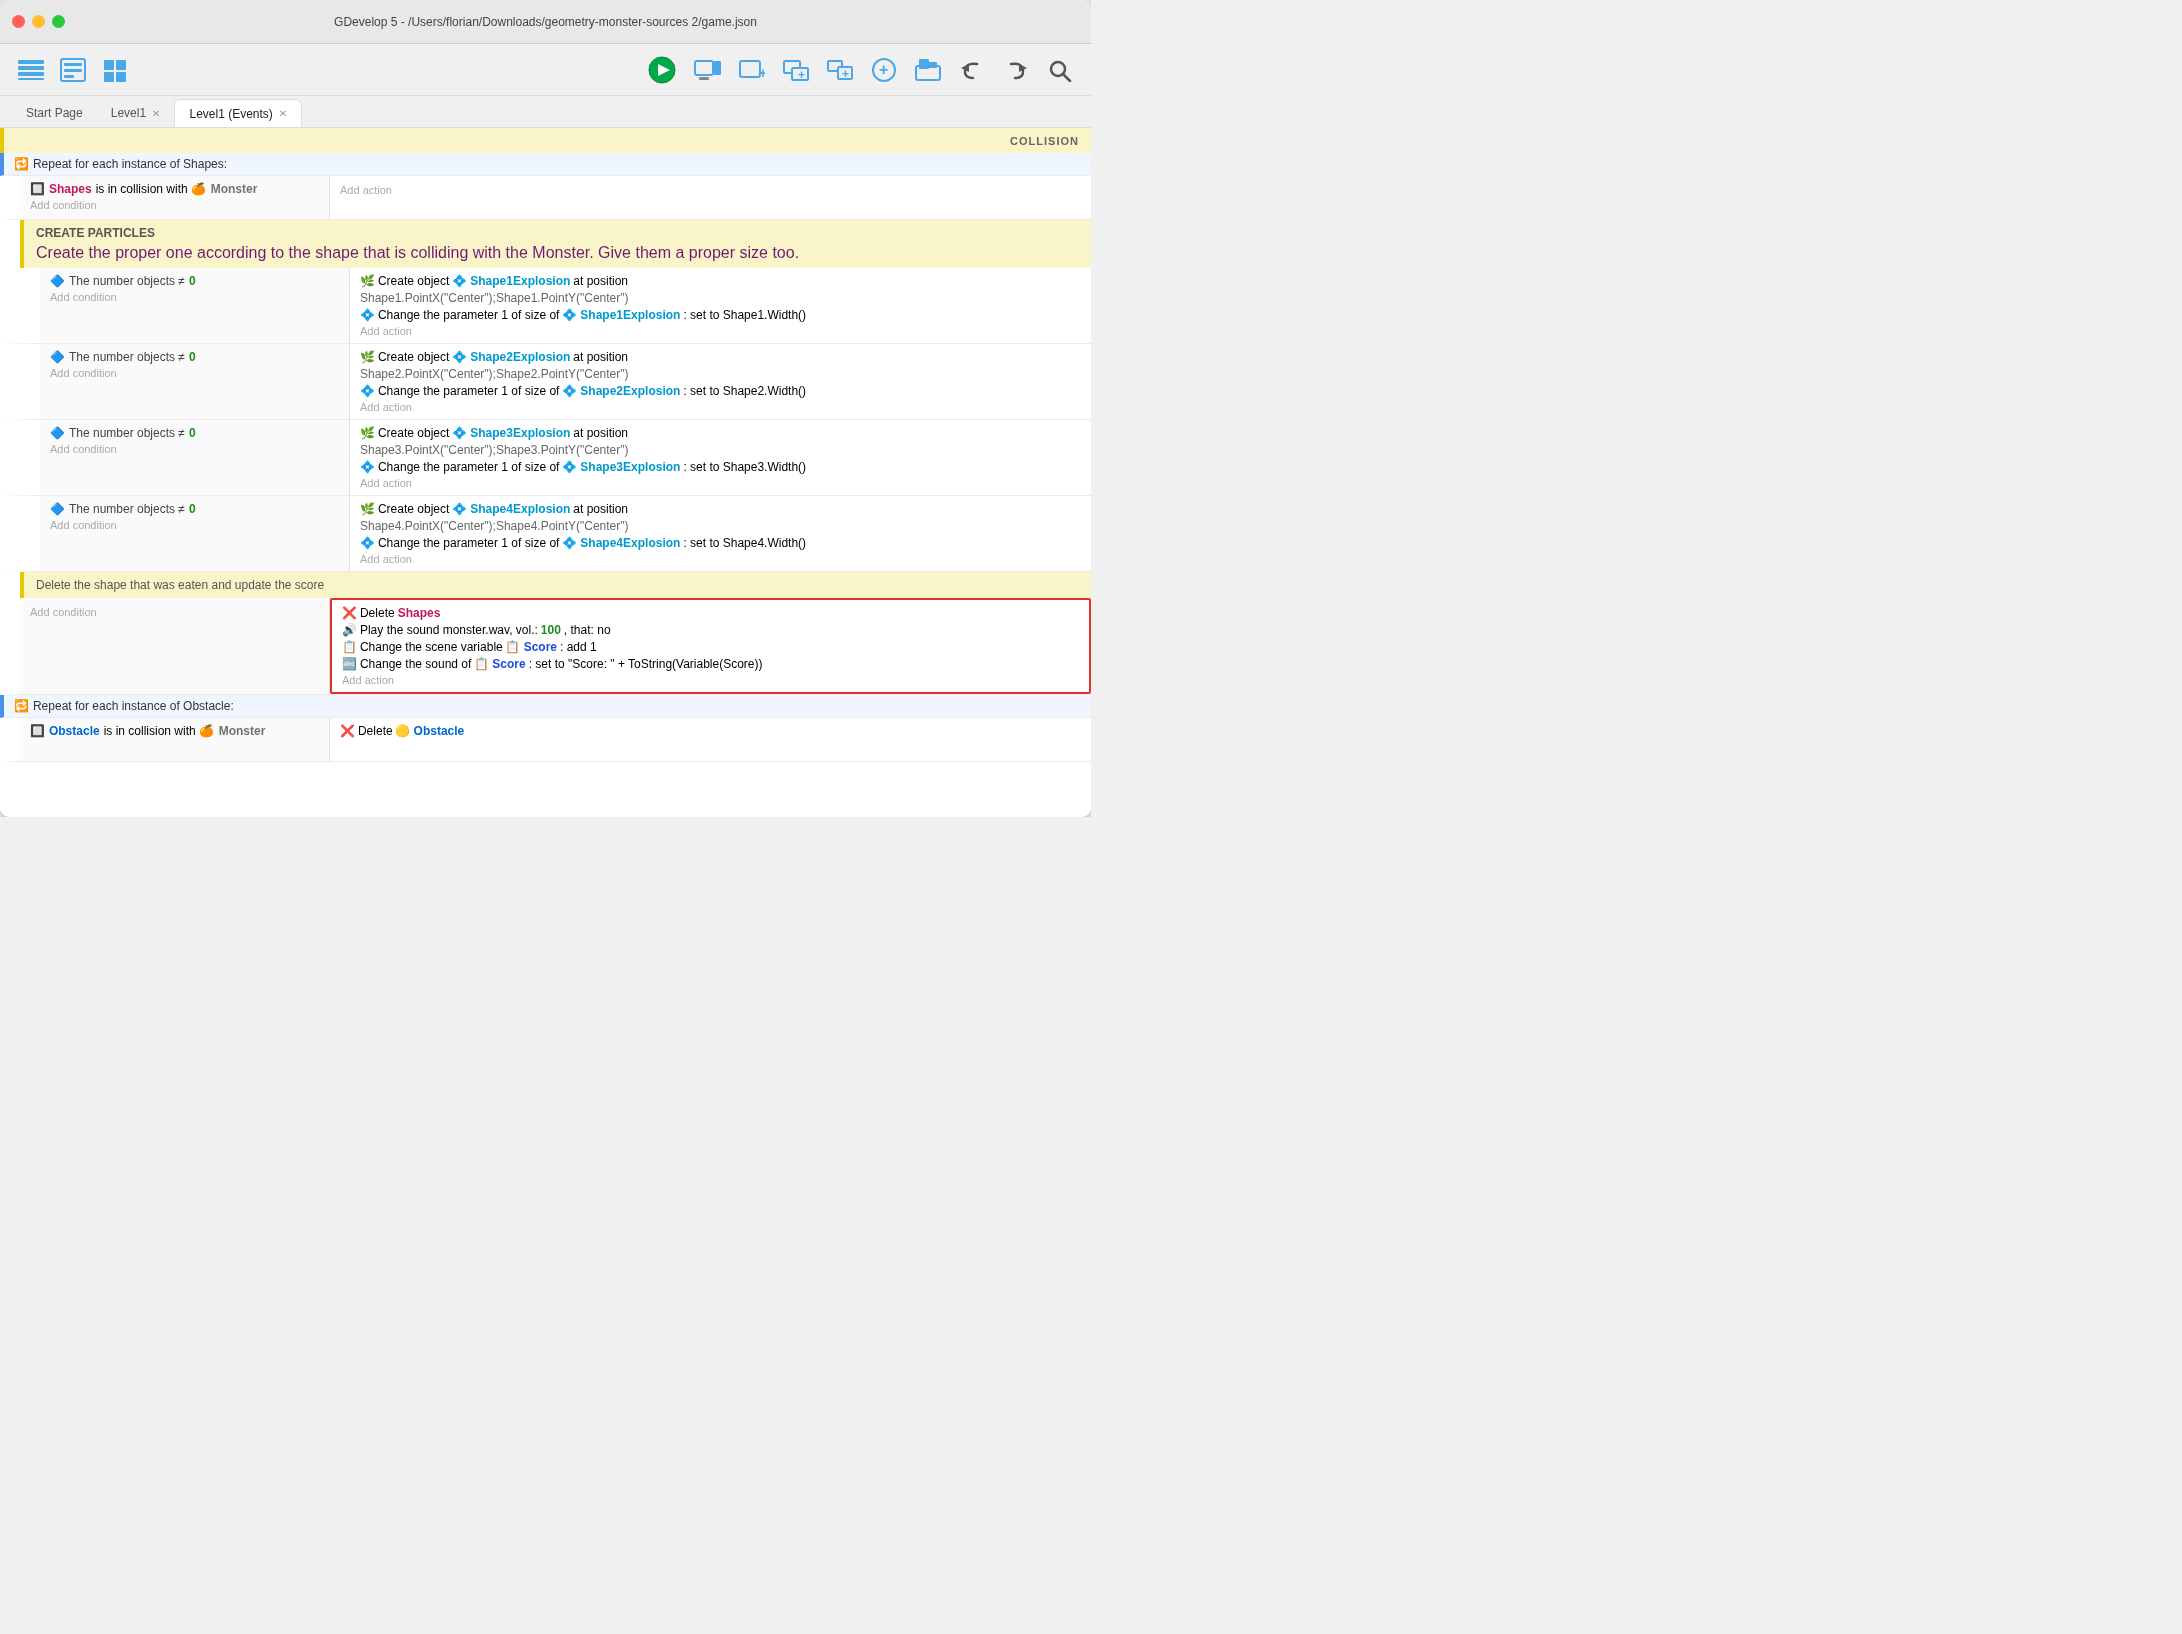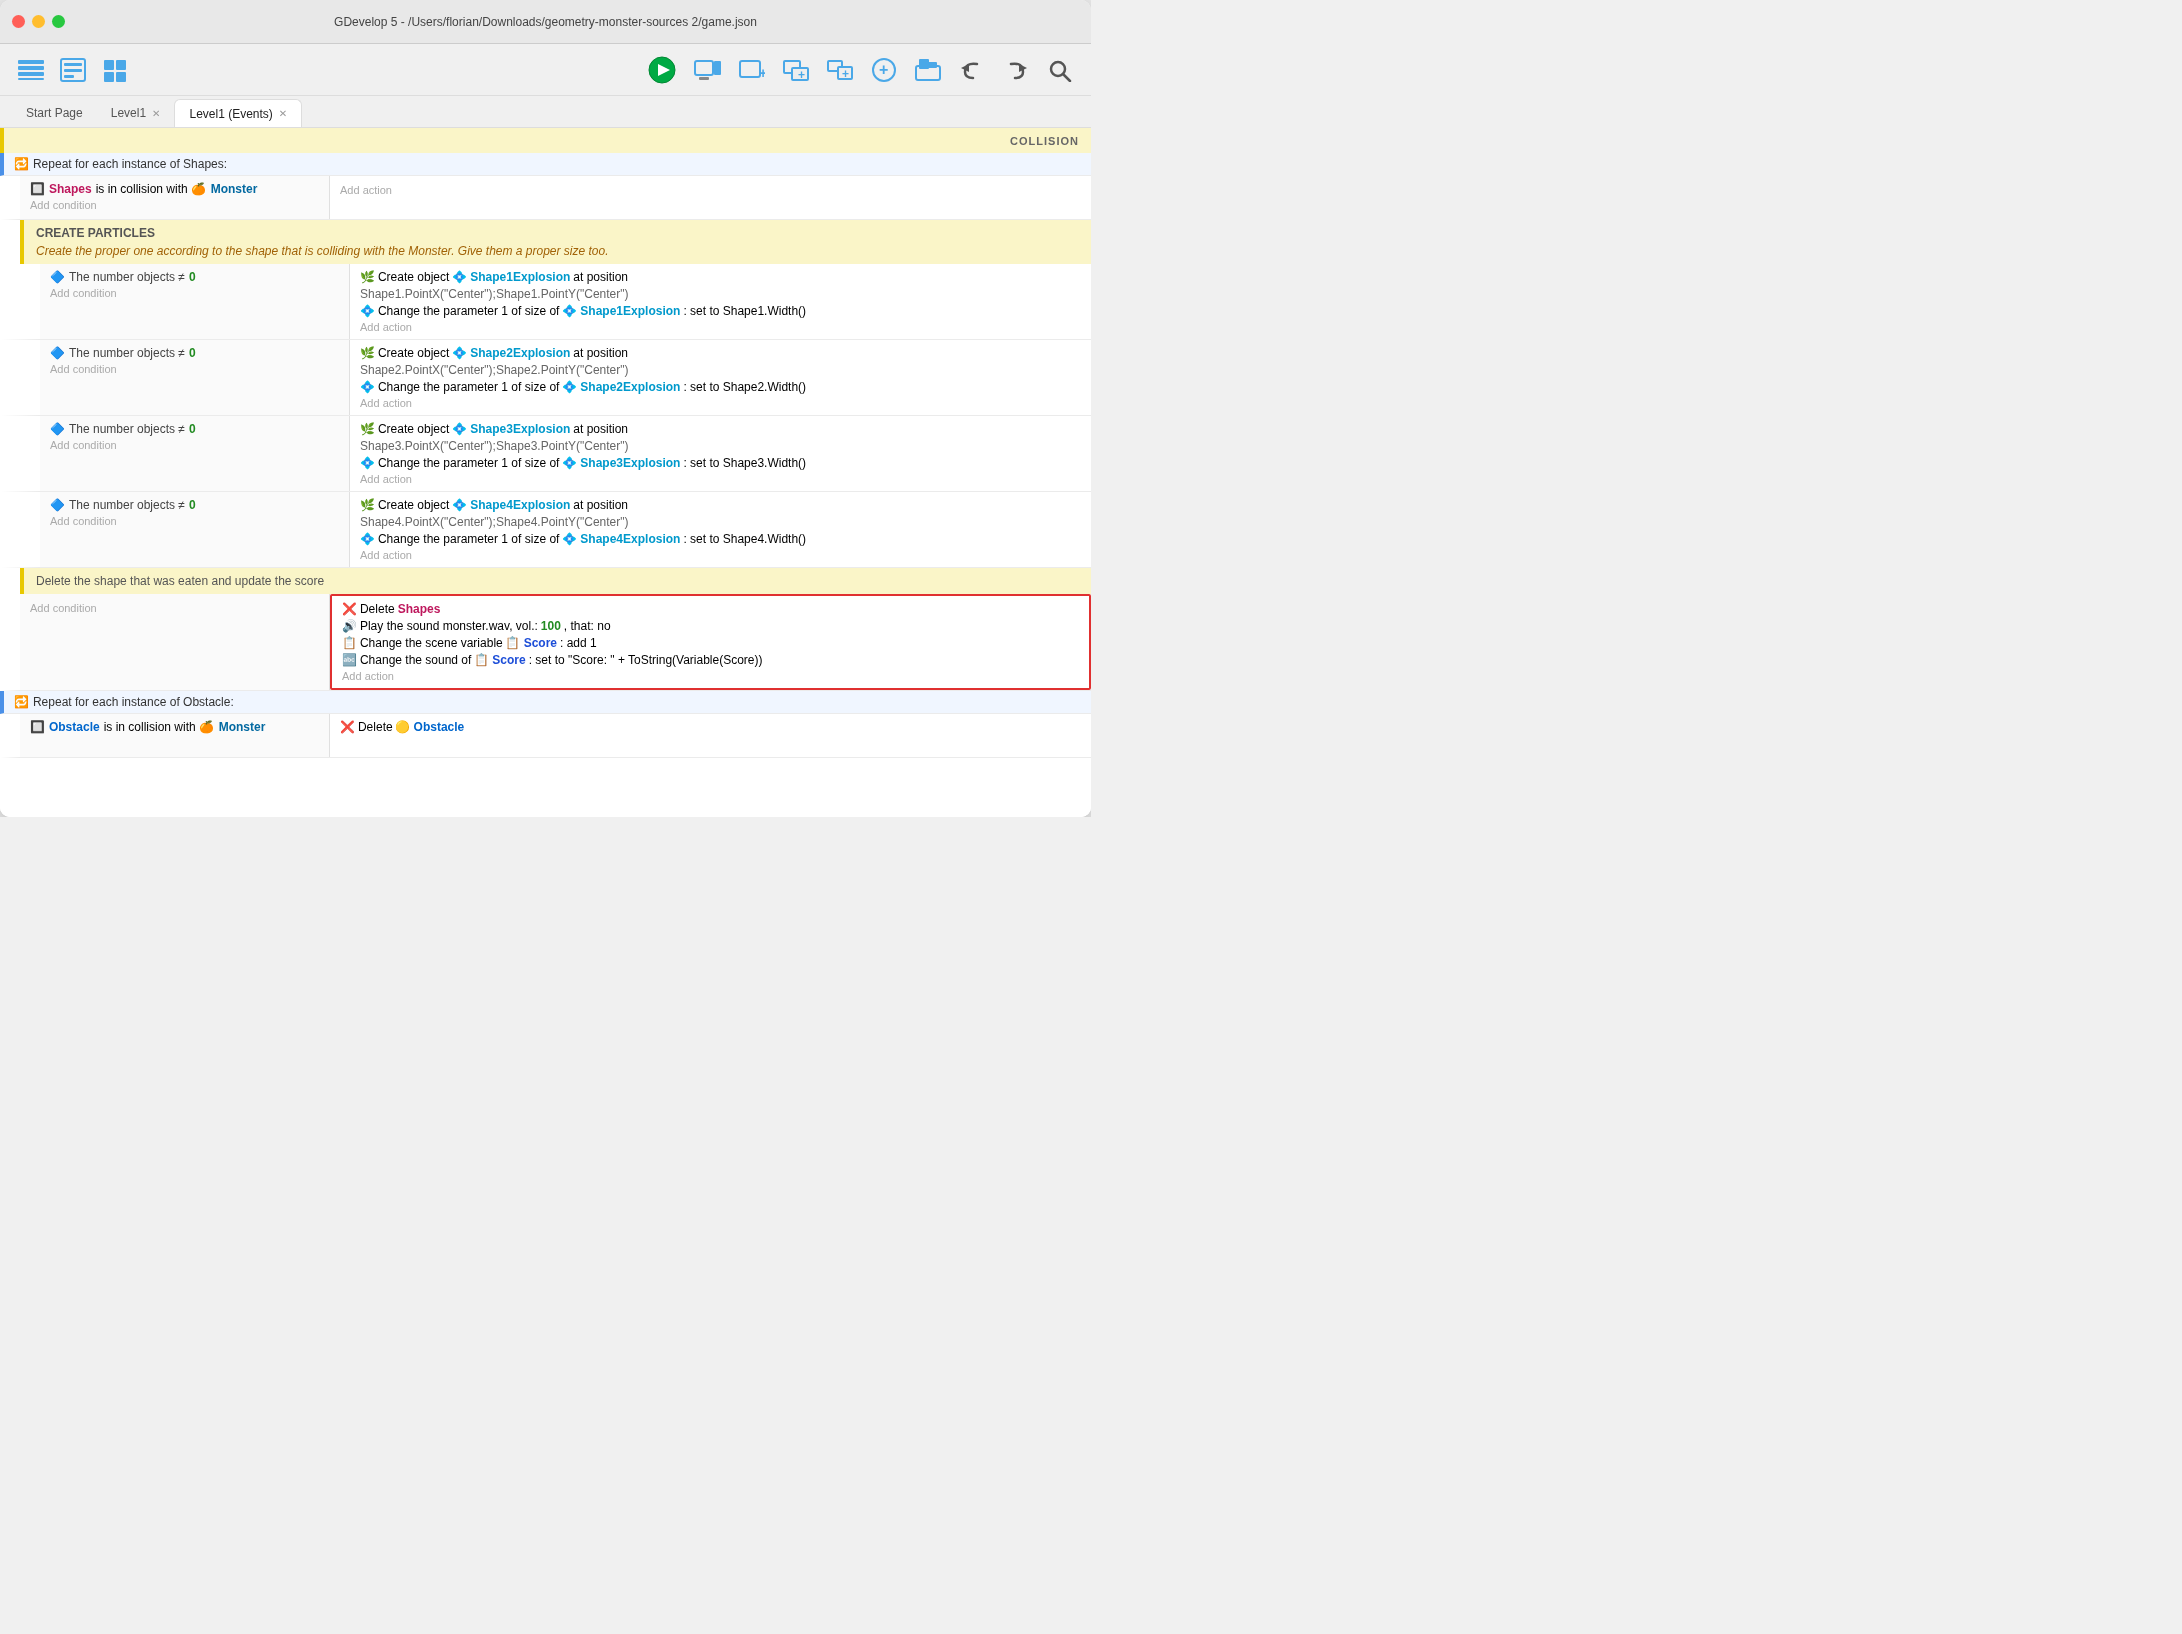--- a/index.html
+++ b/index.html
@@ -168,21 +168,21 @@
       gap: 3px;
       flex-wrap: wrap;
     }
     .add-action {
       color: #aaa;
       font-size: 11px;
       cursor: pointer;
       margin-top: 2px;
     }
     .obj-shapes { color: #be185d; font-weight: 700; }
-    .obj-monster { color: #0369a1; font-weight: 700; }
+    .obj-monster { color: #737373; font-weight: 700; }
     .obj-explosion { color: #0099cc; font-weight: 700; }
     .obj-score { color: #1d4ed8; font-weight: 700; }
     .obj-obstacle { color: #0066cc; font-weight: 700; }
     .num-zero { color: #228b22; font-weight: 600; }
     .num-green { color: #228b22; font-weight: 600; }
     .repeat-header {
       background: #fff;
       padding: 5px 12px;
       font-size: 12px;
       color: #333;
@@ -344,21 +344,21 @@
         </div>
         <div class="actions-col">
           <div class="add-action">Add action</div>
         </div>
       </div>
 
       <div style="border-left: 4px solid #e8c800; background: #faf5c8; margin-left: 20px;">
         <div style="padding: 5px 12px 2px;">
           <span style="font-size:12px; font-weight:700; color:#555;">CREATE PARTICLES</span>
         </div>
-        <div style="padding: 2px 12px 6px; font-size:12px; color:#a16207;font-style:italic;">
+        <div style="padding: 2px 12px 6px; font-size:16px; color:#701a75;">
           <span>Create the proper one according to the shape that is colliding with the Monster. Give them a proper size too.</span>
         </div>
       </div>
 
       <div class="event-row" style="border-left: 40px solid transparent;">
         <div class="conditions-col" style="background:#fafafa;">
           <div class="condition-item">
             <span style="color:#666; font-size:12px;">🔷</span>
             <span style="color:#444; font-size:12px;">The number objects ≠ </span>
             <span class="num-zero">0</span>

